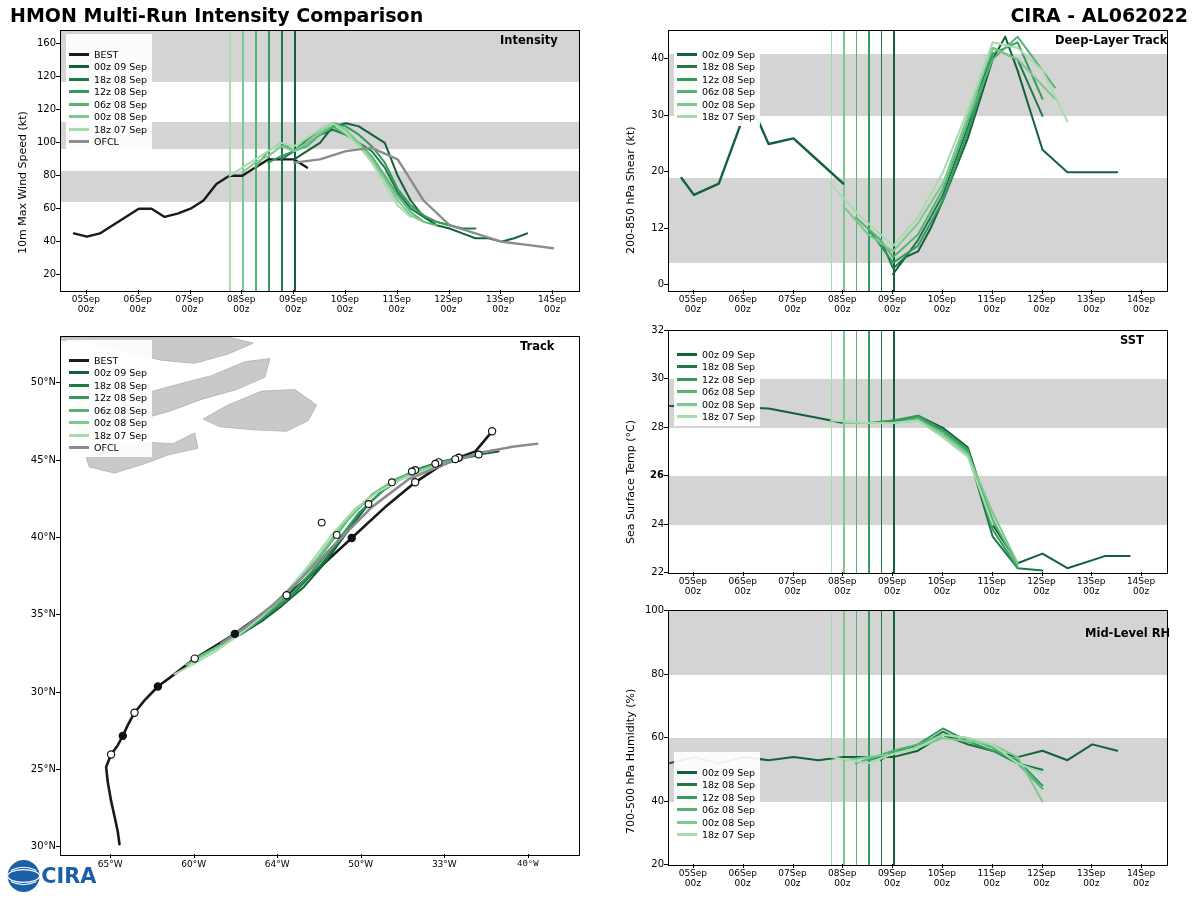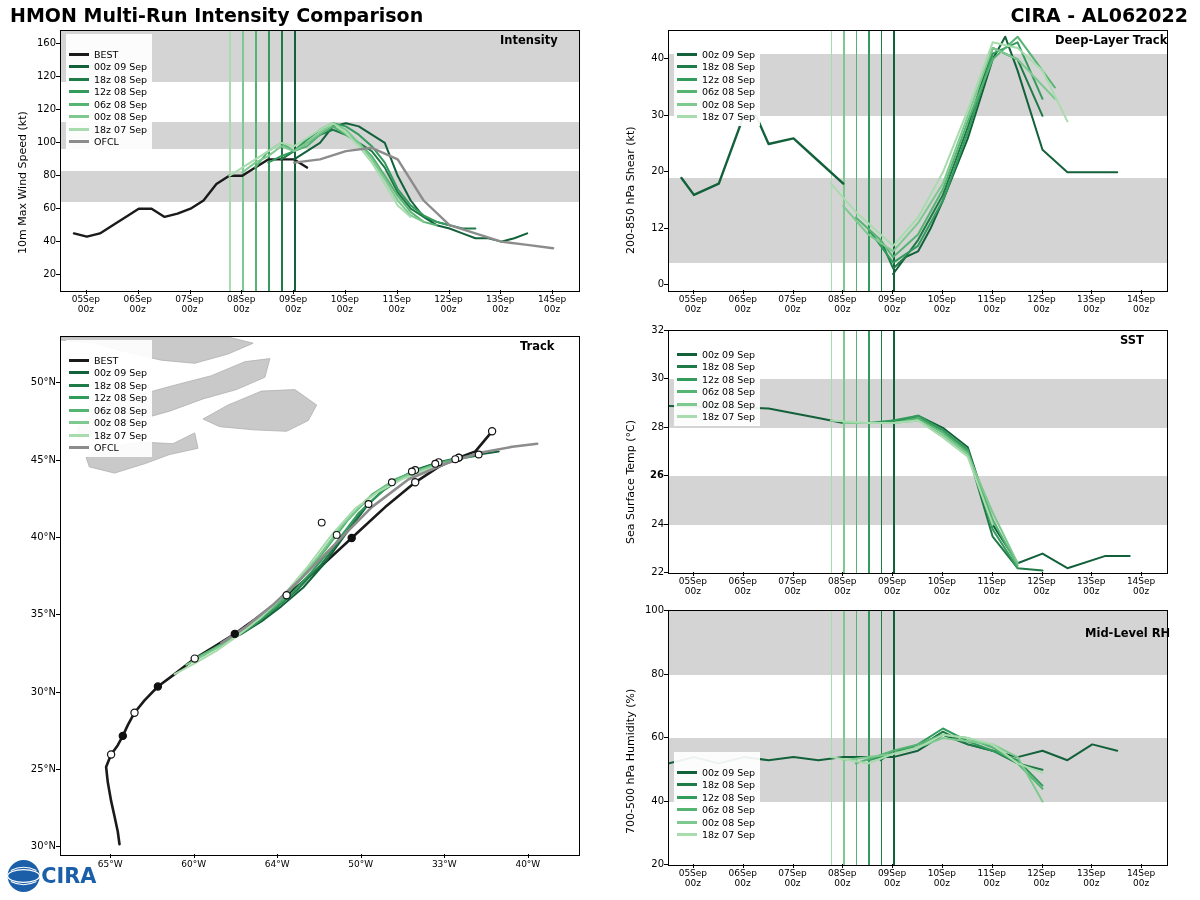--- a/index.html
+++ b/index.html
@@ -332,21 +332,21 @@
     <div class="tick-label" style="left: 88.129px; top: 535px; width: 44px;">65°W</div>
     <div class="tickmark" style="left: 110.129px; top: 530px; width: 1px; height: 4px;"></div>
     <div class="tick-label" style="left: 171.677px; top: 535px; width: 44px;">60°W</div>
     <div class="tickmark" style="left: 193.677px; top: 530px; width: 1px; height: 4px;"></div>
     <div class="tick-label" style="left: 255.226px; top: 535px; width: 44px;">64°W</div>
     <div class="tickmark" style="left: 277.226px; top: 530px; width: 1px; height: 4px;"></div>
     <div class="tick-label" style="left: 338.774px; top: 535px; width: 44px;">50°W</div>
     <div class="tickmark" style="left: 360.774px; top: 530px; width: 1px; height: 4px;"></div>
     <div class="tick-label" style="left: 422.323px; top: 535px; width: 44px;">33°W</div>
     <div class="tickmark" style="left: 444.323px; top: 530px; width: 1px; height: 4px;"></div>
-    <div class="tick-label" style="left: 505.871px; top: 535px; width: 44px;">40°W</div>
+    <div class="tick-label" style="left: 505.871px; top: 535px; width: 44px; font-family: Liberation Mono, monospace;">40°W</div>
     <div class="tickmark" style="left: 527.871px; top: 530px; width: 1px; height: 4px;"></div>
   </div>
 
 <div class="panel" style="left:600px;top:324px;width:600px;height:280px;">
   <div class="plotbox" id="box-sst" style="left:68px;top:6px;width:500px;height:244px;">
       <div class="band" style="top: 145.2px; height: 48.4px;"></div>
       <div class="band" style="top: 48.4px; height: 48.4px;"></div>
       <div class="vline" style="left: 161.85px; background: rgb(168, 220, 174);"></div>
       <div class="vline" style="left: 174.3px; background: rgb(125, 201, 143);"></div>
       <div class="vline" style="left: 186.75px; background: rgb(86, 180, 115);"></div>

